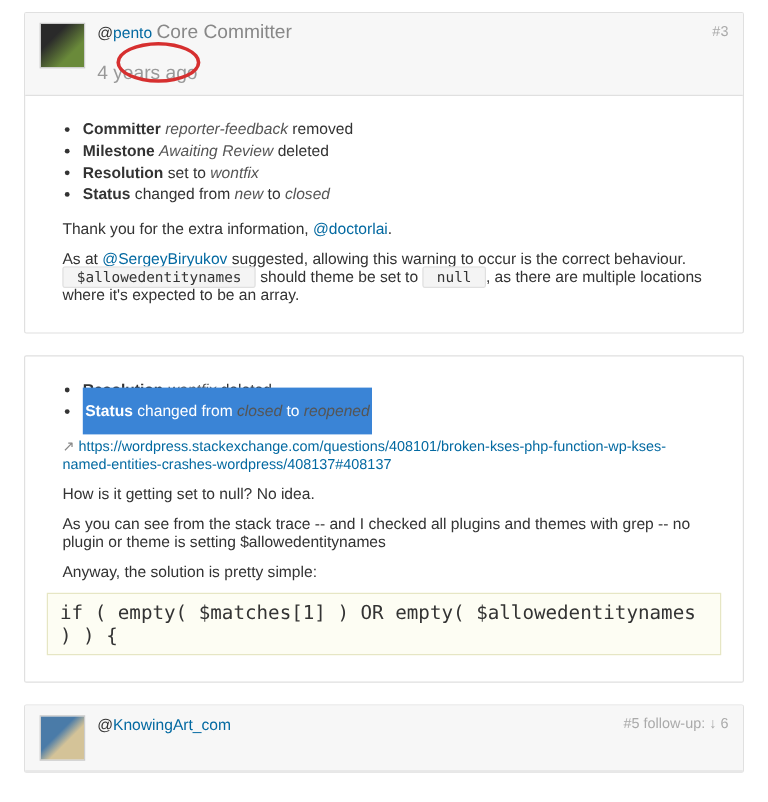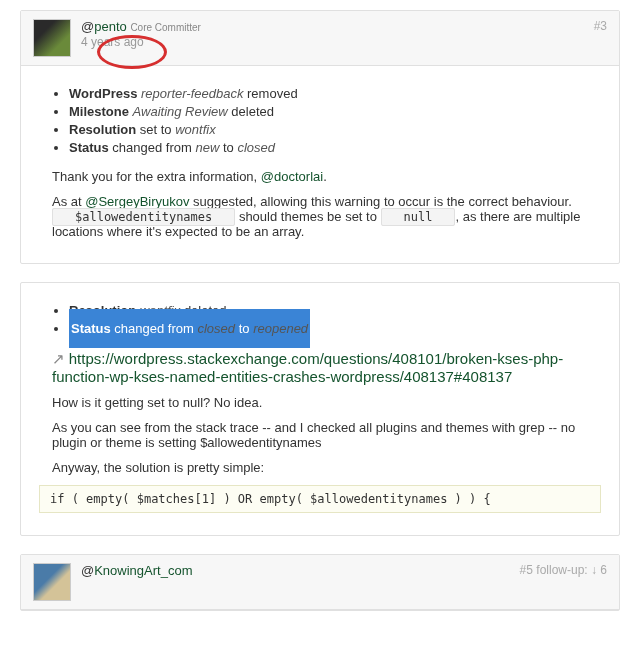--- a/index.html
+++ b/index.html
@@ -2,62 +2,62 @@
 <html><head>
 <meta charset="utf-8">
 <style>
 body{margin:0;font-family:"Segoe UI",Arial,sans-serif;font-size:13px;color:#333;background:#fff;padding:10px 20px}
 .comment{border:1px solid #e0e0e0;border-radius:2px;margin-bottom:18px}
 .chead{display:flex;align-items:flex-start;padding:8px 12px;background:#f7f7f7;border-bottom:1px solid #e0e0e0;position:relative}
 .avatar{width:36px;height:36px;background:linear-gradient(135deg,#4a7ba8 40%,#d4c398 60%);border:1px solid #ccc;margin-right:10px;flex-shrink:0}
 .avatar.square{background:linear-gradient(135deg,#2a2a2a 30%,#6a8a3a 70%)}
 .meta{flex:1}
 .author{color:#2a6496;font-weight:500}
-.role{color:#888;font-size:10px}
-.ts{color:#999;font-size:12px;display:block;margin-top:1px}
+.role{color:#888;font-size:16px}
+.ts{color:#999;font-size:16px;display:block;margin-top:16px}
 .cnum{color:#aaa;font-size:12px;position:absolute;top:8px;right:12px}
 .fup{color:#aaa;font-size:12px;position:absolute;top:8px;right:12px}
 .fup a{color:#aaa;text-decoration:none}
 .body{padding:14px 18px}
 ul.changes{margin:6px 0 14px 0;padding-left:30px}
 ul.changes li{margin-bottom:3px;font-size:13px}
 ul.changes li b{font-weight:600}
 ul.changes li i{font-style:italic;color:#555}
-a.link{color:#14532d;text-decoration:none}
-code.inline{background:#f4f4f4;border:1px solid #e0e0e0;border-radius:2px;padding:1px 22px;font-family:Consolas,monospace;font-size:12px}
+a.link{color:#0369a1;text-decoration:none}
+code.inline{background:#f4f4f4;border:1px solid #e0e0e0;border-radius:2px;padding:1px 11px;font-family:Consolas,monospace;font-size:12px}
 .hl{background:#3a84d6;color:#fff;padding:12px 2px}
-.pre{background:#fdfdf3;border:1px solid #e6e6c4;padding:6px 10px;font-family:Consolas,monospace;font-size:12px;margin:8px 0}
-.ext{color:#2a6496;font-size:15px}
+.pre{background:#fdfdf3;border:1px solid #e6e6c4;padding:6px 10px;font-family:Consolas,monospace;font-size:16px;margin:8px 0}
+.ext{color:#2a6496;font-size:12px}
 .ext::before{content:"↗ ";color:#888}
 p{margin:10px 13px}
 .ring{position:absolute;border:3px solid #d62f2f;border-radius:50%;pointer-events:none}
 </style>
 </head>
 <body>
 
 <div class="comment">
   <div class="chead">
     <div class="avatar square"></div>
     <div class="meta">
       <span>@</span><a class="link author">pento</a>
       <span class="role">Core Committer</span>
       <a class="ts">4 years ago</a>
     </div>
     <a class="cnum">#3</a>
     <div class="ring" style="width:64px;height:28px;left:76px;top:24px"></div>
   </div>
   <div class="body">
     <ul class="changes">
-      <li><b>WordPress</b> <i>reporter-feedback</i> <span>removed</span></li>
+      <li><b>Committer</b> <i>reporter-feedback</i> <span>removed</span></li>
       <li><b>Milestone</b> <i>Awaiting Review</i> <span>deleted</span></li>
       <li><b>Resolution</b> <span>set to</span> <i>wontfix</i></li>
       <li><b>Status</b> <span>changed from</span> <i>new</i> <span>to</span> <i>closed</i></li>
     </ul>
     <p><span>Thank you for the extra information, </span><a class="link">@doctorlai</a><span>.</span></p>
-    <p><span>As at </span><a class="link">@SergeyBiryukov</a><span> suggested, allowing this warning to occur is the correct behaviour. </span><code class="inline">$allowedentitynames</code><span> should themes be set to </span><code class="inline">null</code><span>, as there are multiple locations where it's expected to be an array.</span></p>
+    <p><span>As at </span><a class="link">@SergeyBiryukov</a><span> suggested, allowing this warning to occur is the correct behaviour. </span><code class="inline">$allowedentitynames</code><span> should theme be set to </span><code class="inline">null</code><span>, as there are multiple locations where it's expected to be an array.</span></p>
   </div>
 </div>
 
 <div class="comment">
   <div class="body">
     <ul class="changes">
       <li><b>Resolution</b> <i>wontfix</i> <span>deleted</span></li>
       <li><span class="hl"><b>Status</b> <span>changed from</span> <i>closed</i> <span>to</span> <i>reopened</i></span></li>
     </ul>
     <p><a class="link ext">https://wordpress.stackexchange.com/questions/408101/broken-kses-php-function-wp-kses-named-entities-crashes-wordpress/408137#408137</a></p>

